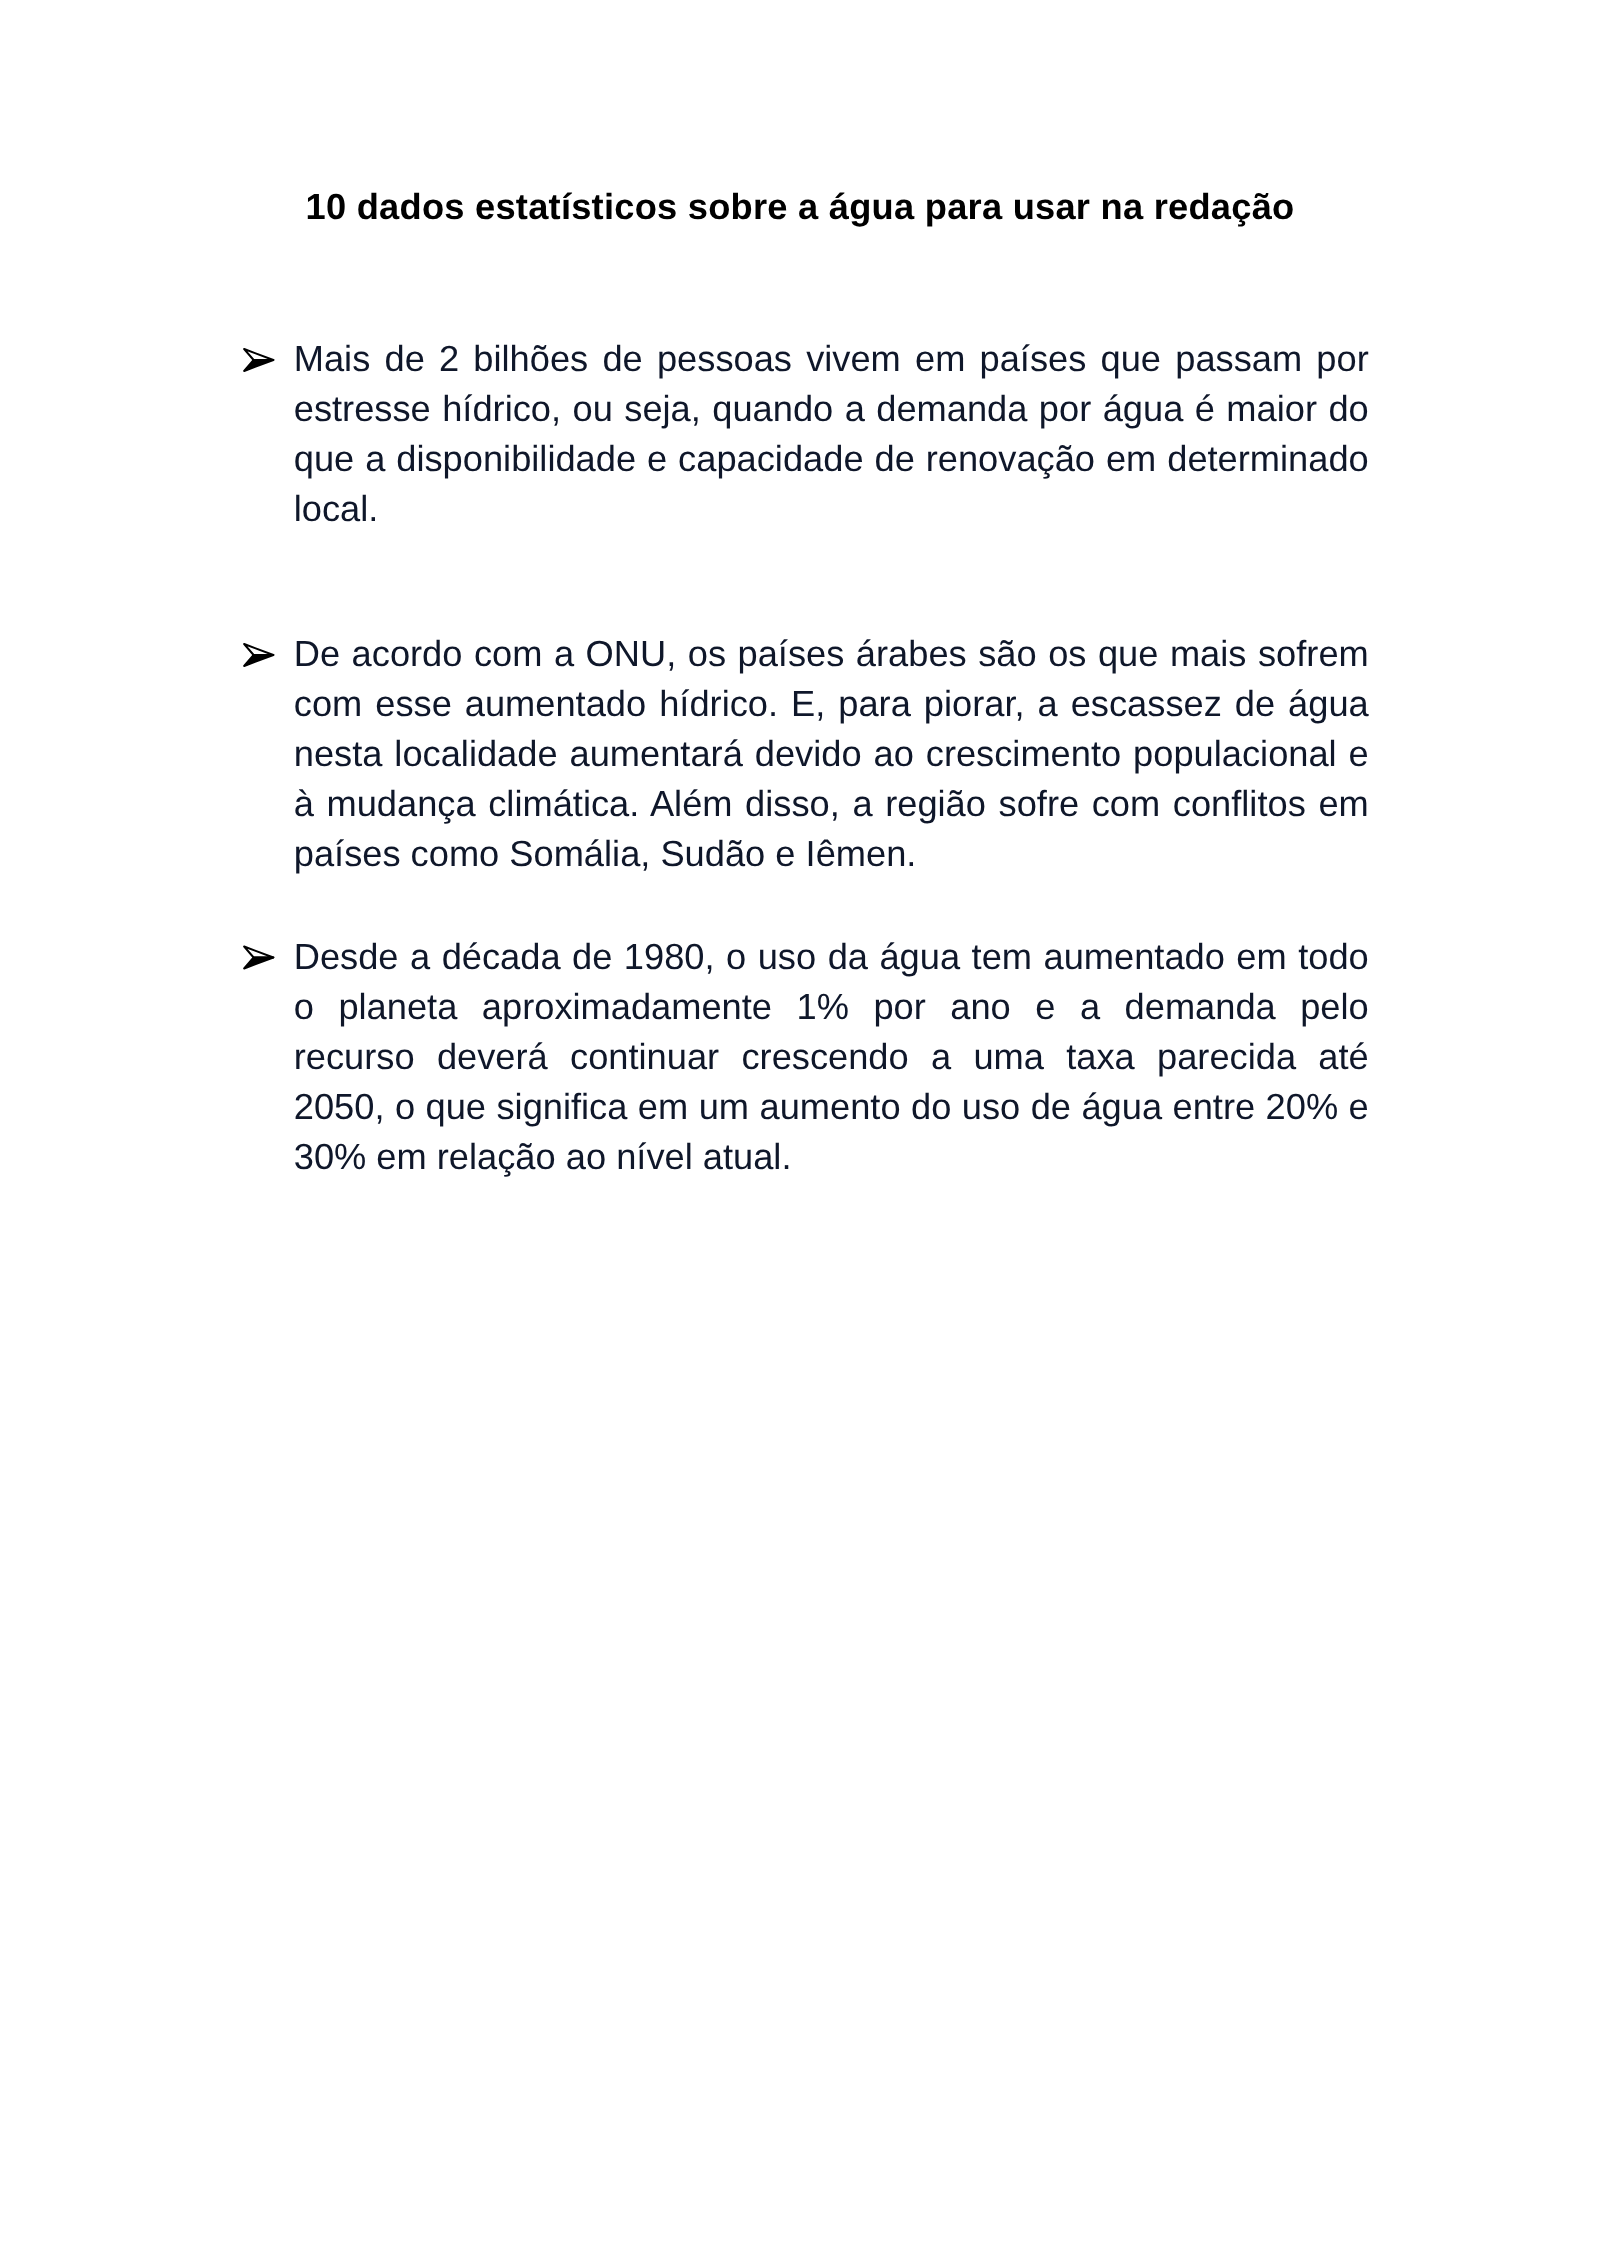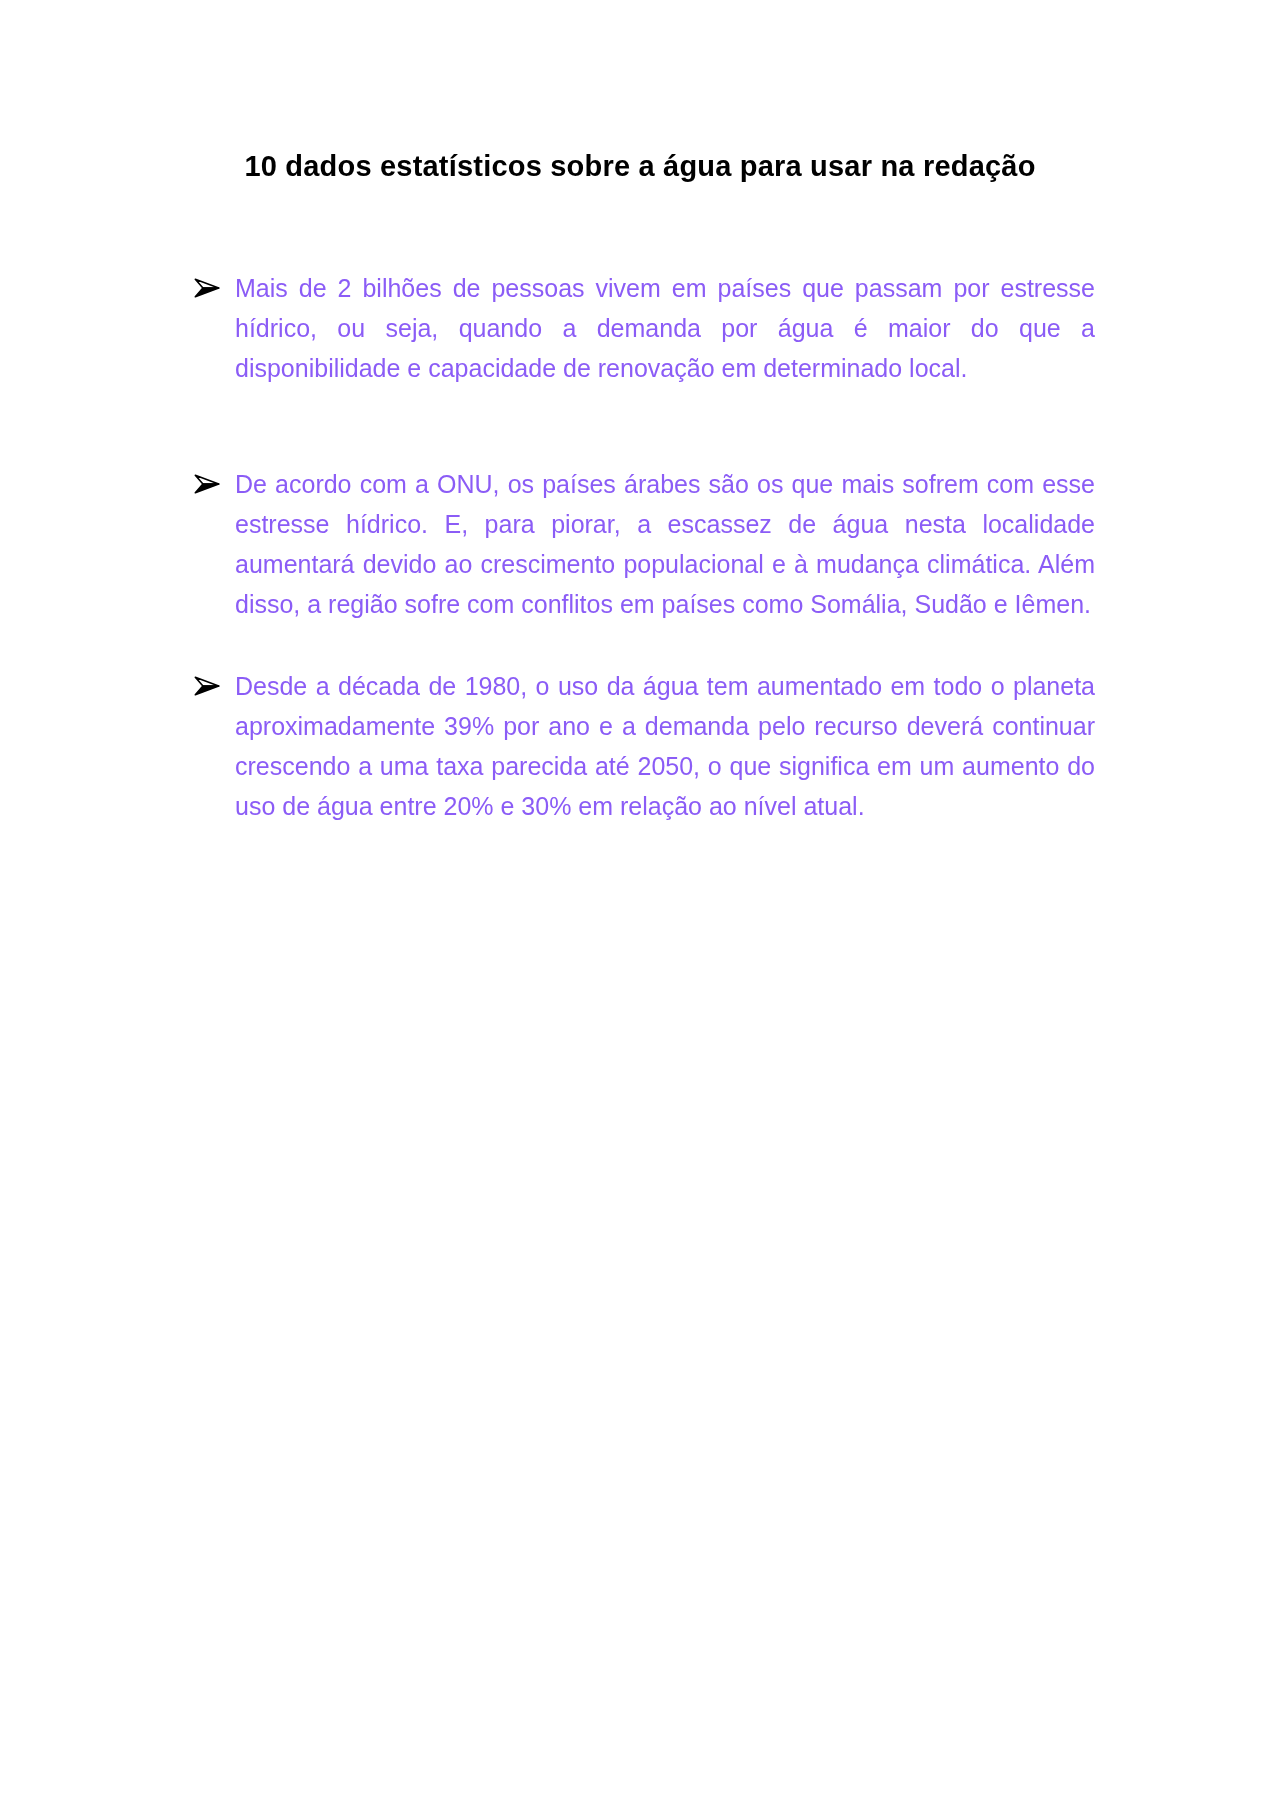--- a/index.html
+++ b/index.html
@@ -27,24 +27,24 @@
   ul.bullet-list {
     list-style: none;
     margin: 82px 0 0 235px;
     padding: 0;
     width: 860px;
   }
   ul.bullet-list li {
     position: relative;
     text-align: justify;
     text-justify: inter-word;
-    font-size: 25px;
+    font-size: 29px;
     line-height: 40px;
     margin-bottom: 42px;
-    color: #8b5cf6;
+    color: #0f172a;
   }
   
   ul.bullet-list li.gap-after {
     margin-bottom: 76px;
   }
   .bullet-marker {
     position: absolute;
     left: -42px;
     top: 6px;
     width: 28px;
@@ -78,30 +78,30 @@
       <span>Mais de 2 bilhões de pessoas vivem em países que passam por estresse hídrico, ou seja, quando a demanda por água é maior do que a disponibilidade e capacidade de renovação em determinado local.</span>
     </li>
 
     <li>
       <span class="bullet-marker">
         <svg viewBox="0 0 24 24" xmlns="http://www.w3.org/2000/svg">
           <polygon points="2,4.5 22,12 8.5,12" fill="#ffffff" stroke="#000000" stroke-width="1.4" stroke-linejoin="round"></polygon>
           <polygon points="8.5,12 22,12 2,19.5" fill="#000000" stroke="#000000" stroke-width="1.4" stroke-linejoin="round"></polygon>
         </svg>
       </span>
-      <span>De acordo com a ONU, os países árabes são os que mais sofrem com esse estresse hídrico. E, para piorar, a escassez de água nesta localidade aumentará devido ao crescimento populacional e à mudança climática. Além disso, a região sofre com conflitos em países como Somália, Sudão e Iêmen.</span>
+      <span>De acordo com a ONU, os países árabes são os que mais sofrem com esse aumentado hídrico. E, para piorar, a escassez de água nesta localidade aumentará devido ao crescimento populacional e à mudança climática. Além disso, a região sofre com conflitos em países como Somália, Sudão e Iêmen.</span>
     </li>
 
 
     <li>
       <span class="bullet-marker">
         <svg viewBox="0 0 24 24" xmlns="http://www.w3.org/2000/svg">
           <polygon points="2,4.5 22,12 8.5,12" fill="#ffffff" stroke="#000000" stroke-width="1.4" stroke-linejoin="round"></polygon>
           <polygon points="8.5,12 22,12 2,19.5" fill="#000000" stroke="#000000" stroke-width="1.4" stroke-linejoin="round"></polygon>
         </svg>
       </span>
-      <span>Desde a década de 1980, o uso da água tem aumentado em todo o planeta aproximadamente 39% por ano e a demanda pelo recurso deverá continuar crescendo a uma taxa parecida até 2050, o que significa em um aumento do uso de água entre 20% e 30% em relação ao nível atual.</span>
+      <span>Desde a década de 1980, o uso da água tem aumentado em todo o planeta aproximadamente 1% por ano e a demanda pelo recurso deverá continuar crescendo a uma taxa parecida até 2050, o que significa em um aumento do uso de água entre 20% e 30% em relação ao nível atual.</span>
     </li>
 
 
 
   </ul>
 </div>
 
 </body></html>

